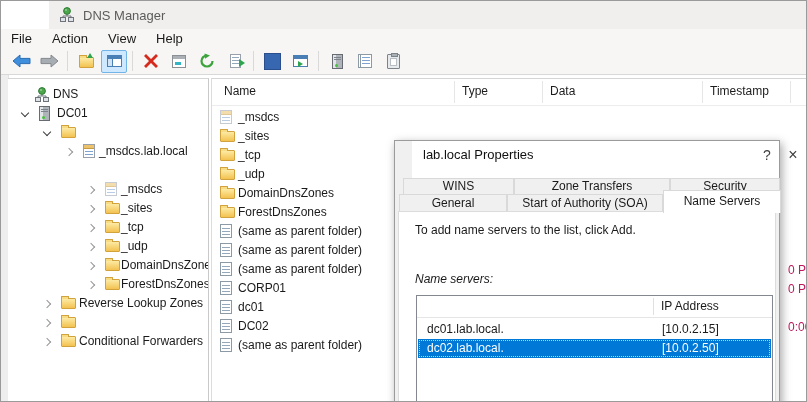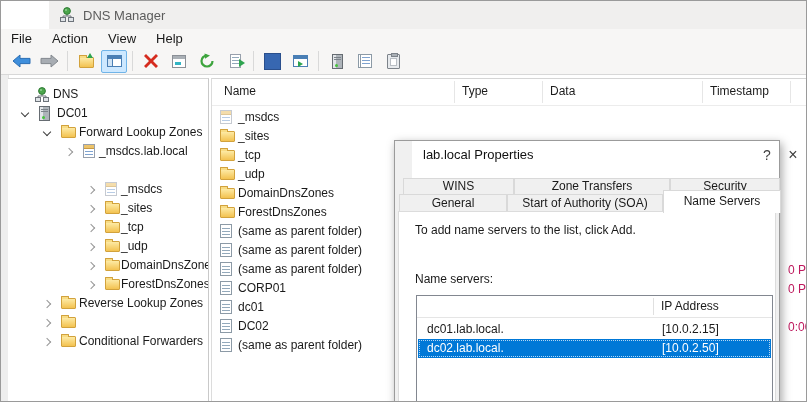--- a/index.html
+++ b/index.html
@@ -78,21 +78,21 @@
   .dlg-ctl{position:absolute;top:0;width:26px;height:28px;text-align:center;line-height:28px;color:#404040;font-size:14px;}
   #dlg-help{left:342px;}
   #dlg-close{left:368px;font-size:16px;}
   .tab{position:absolute;background:#f0f0f0;border:1px solid #d9d9d9;box-sizing:border-box;
        text-align:center;font-size:12px;color:#1a1a1a;}
   .tab.r1{top:37px;height:17px;line-height:15px;}
   .tab.r2{top:53px;height:18px;line-height:16px;}
   .tab.active{top:49px;height:23px;line-height:20px;background:#fff;border-bottom:none;z-index:3;}
   #dlg-panel{position:absolute;left:3px;right:3px;top:70px;height:230px;background:#fff;border:1px solid #dcdcdc;box-sizing:border-box;}
   #dlg-instruction{position:absolute;left:20px;top:82px;color:#1a1a1a;}
-  #dlg-ns-label{position:absolute;left:20px;top:131px;color:#1a1a1a;}
+  #dlg-ns-label{position:absolute;left:20px;top:131px;color:#1a1a1a;font-style:italic;}
   #dlg-listbox{position:absolute;left:21px;top:154px;width:357px;height:150px;background:#fff;border:1px solid #828790;box-sizing:border-box;}
   #lb-header{position:absolute;left:0;right:0;top:0;height:21px;border-bottom:1px solid #e5e5e5;}
   .lb-hcol{position:absolute;top:3px;color:#1a1a1a;white-space:nowrap;}
   #lb-hdiv{position:absolute;left:236px;top:2px;height:17px;width:1px;background:#e0e0e0;}
   .lb-row{position:absolute;left:1px;right:1px;height:19px;line-height:19px;white-space:nowrap;}
   .lb-cell-fqdn{position:absolute;left:9px;}
   .lb-cell-ip{position:absolute;left:244px;}
 </style>
 </head>
 <body>
@@ -196,21 +196,20 @@
           <span class="tlabel" style="left: 42px;">DNS</span>
         </div>
         <div class="trow" style="top: 25px; left: 0px; right: 0px;">
           <span class="chv exp" style="left: 14px;"></span>
           <span class="tico" style="left: 31px;"><span class="ic-server" style="display: inline-block;"></span></span>
           <span class="tlabel" style="left: 46px;">DC01</span>
         </div>
         <div class="trow" style="top: 44px; left: 0px; right: 0px;">
           <span class="chv exp" style="left: 36px;"></span>
           <span class="tico" style="left: 53px;"><span class="ic-folder" style="display: inline-block;"></span></span>
-          <span class="tlabel" style="left: 68px;">Forward Lookup Zones</span>
         </div>
         <div class="trow" style="top: 63px; left: 0px; right: 0px;">
           <span class="chv" style="left: 58px;"></span>
           <span class="tico" style="left: 75px;"><span class="ic-zone" style="display: inline-block;"></span></span>
           <span class="tlabel" style="left: 88px;">_msdcs.lab.local</span>
         </div>
         <div class="trow" style="top: 101px; left: 0px; right: 0px;">
           <span class="chv" style="left: 80px;"></span>
           <span class="tico" style="left: 97px;"><span class="ic-zone dim" style="display: inline-block;"></span></span>
           <span class="tlabel" style="left: 110px;">_msdcs</span>

